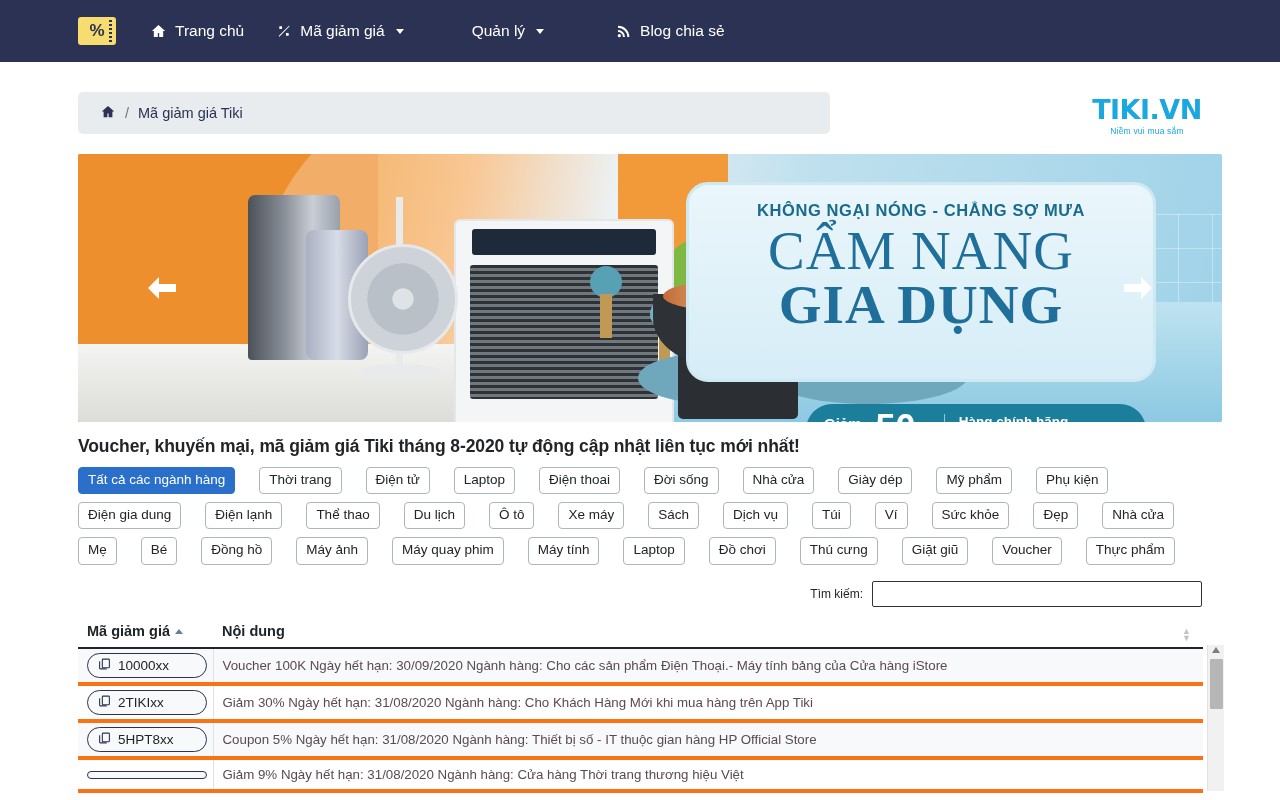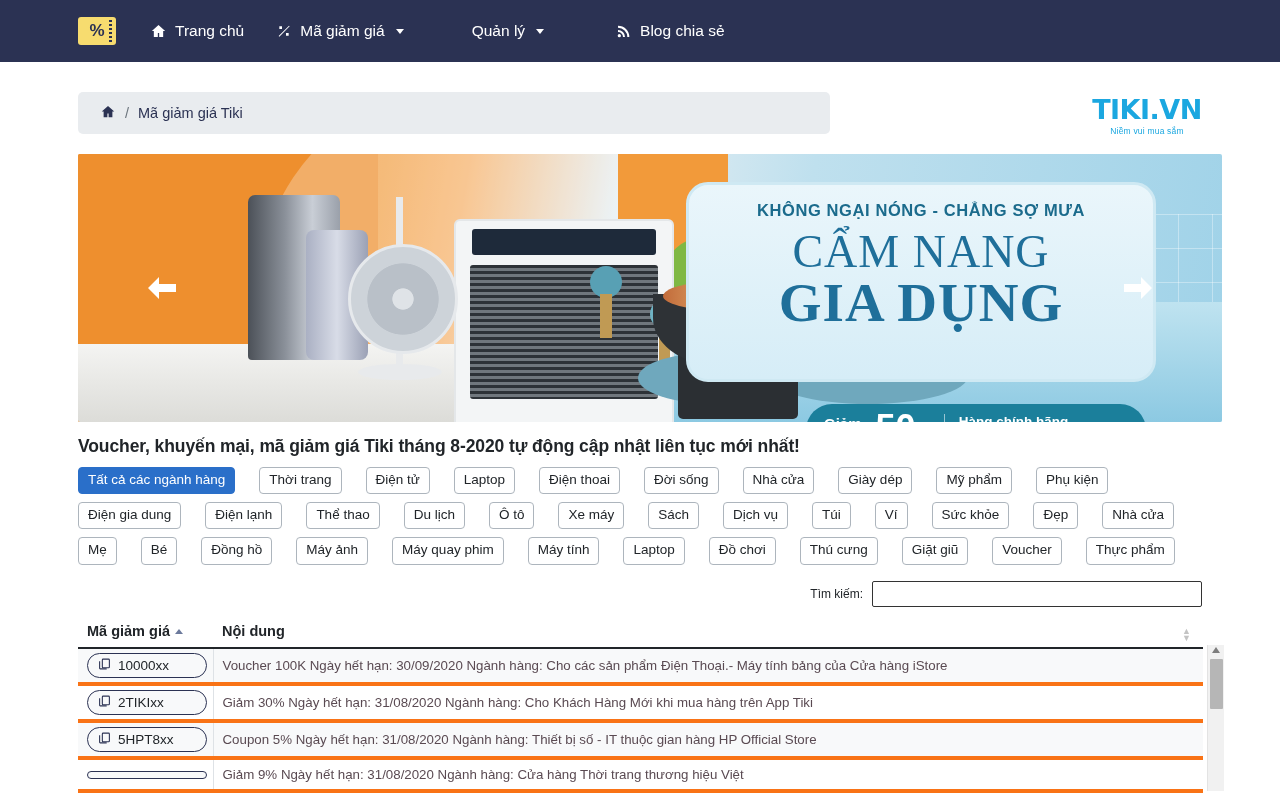--- a/index.html
+++ b/index.html
@@ -115,22 +115,22 @@
   .pr-vase2 { left:572px; top:145px; width:30px; height:30px; border-radius:50%; background:#6fb3c4; }
   .pr-vase2b { left:581px; top:172px; width:11px; height:38px; background:#c09a54; }
 
   .bn-card {
     position:absolute; left:608px; top:28px; width:470px; height:200px;
     border:3px solid #cfe9f3; border-radius:22px;
     background:linear-gradient(#eaf6fb,#d6edf7);
     display:flex; flex-direction:column; align-items:center; padding-top:16px;
   }
   .bn-sub { font-size:16.5px; font-weight:bold; color:#1b6b8c; letter-spacing:.6px; white-space:nowrap; }
-  .bn-h1 { font-family:"Liberation Serif", serif; font-size:46px; color:#1f6f9a; line-height:.97;
-           letter-spacing:1px; margin-top:10px; font-weight:normal; }
+  .bn-h1 { font-family:"Liberation Serif", serif; font-size:55px; color:#1f6f9a; line-height:.97;
+           letter-spacing:1px; margin-top:4px; font-weight:normal; }
   .bn-h2 { font-family:"Liberation Serif", serif; font-size:55px; color:#1f6f9a; line-height:1;
            letter-spacing:1px; font-weight:bold; }
 
   .bn-pill {
     position:absolute; left:728px; top:250px; width:340px; height:56px;
     background:#1b7f9b; border-radius:26px; display:flex; align-items:center;
     padding:0 18px; gap:14px; color:#fff;
   }
   .bn-gi { font-size:15px; font-weight:bold; line-height:1.05; }
   .bn-50 { font-size:36px; font-weight:bold; line-height:1; }

